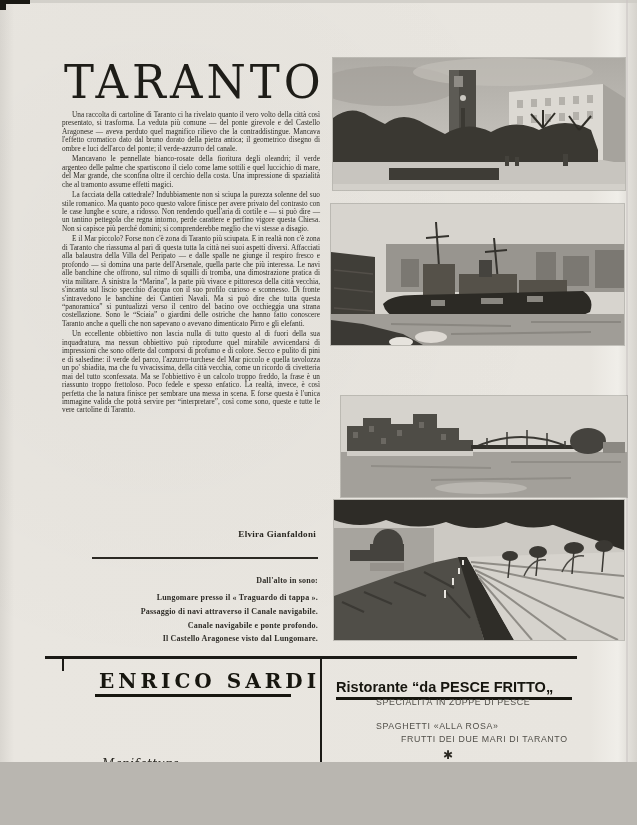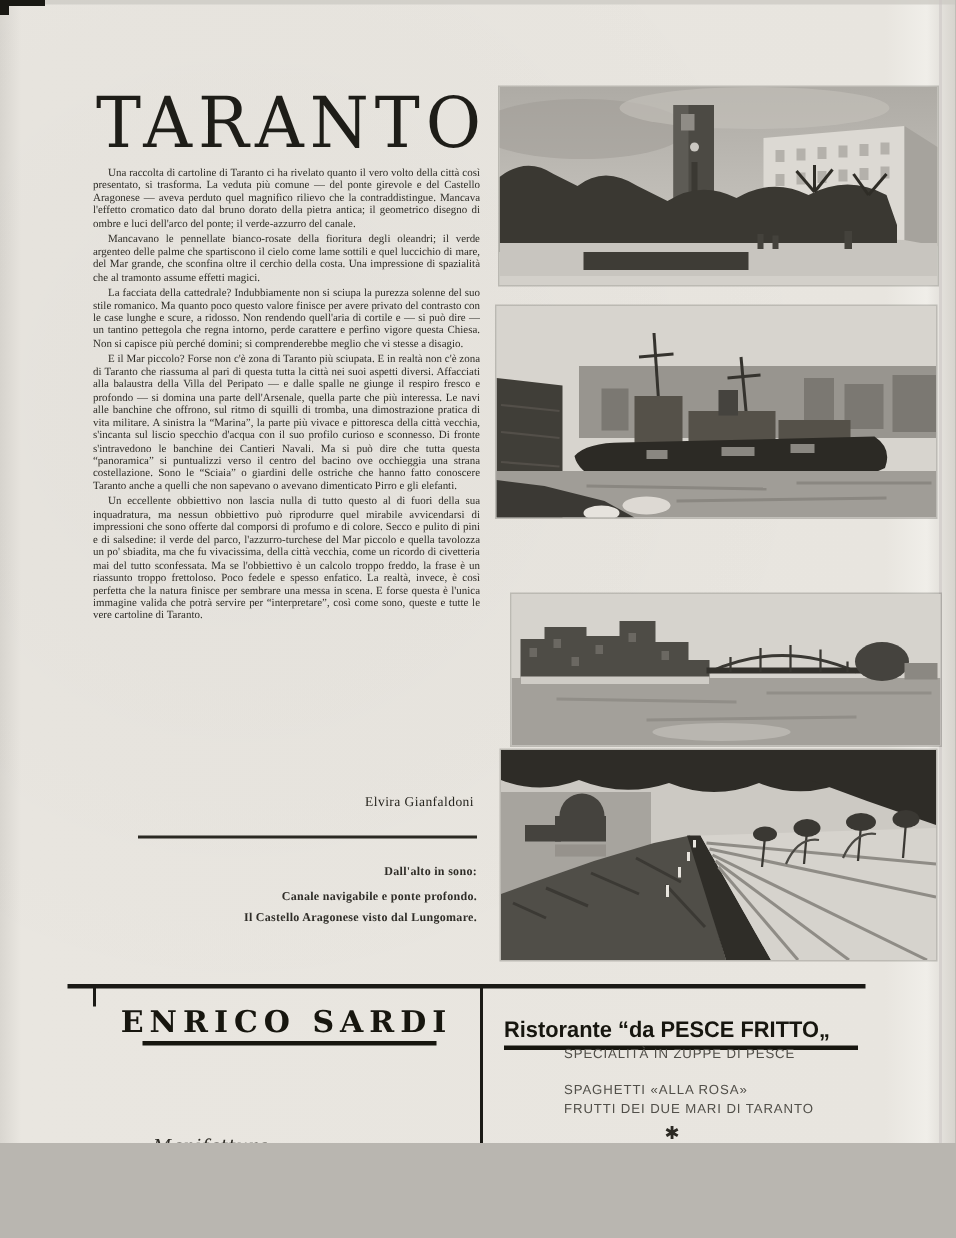--- a/index.html
+++ b/index.html
@@ -21,21 +21,21 @@
     font-family:"DejaVu Serif", serif;font-size:45px;letter-spacing:4px;
     color:#1e1d18;transform:scaleY(1.04);transform-origin:top;white-space:nowrap;
   }
   .article{
     position:absolute;left:62px;top:111px;width:258px;
     font-size:7.3px;line-height:8.45px;text-align:justify;color:#2e2c26;
   }
   .article p{margin:0 0 2px 0;text-indent:10px;}
   .signature{
     position:absolute;left:62px;top:529px;width:254px;text-align:right;
-    font-weight:normal;font-size:9px;letter-spacing:.3px;color:#27251f;
+    font-weight:bold;font-size:9px;letter-spacing:.3px;color:#27251f;
   }
   .rule{position:absolute;left:92px;top:557px;width:226px;height:2px;background:#2b2923;}
 
   .captions{
     position:absolute;left:60px;top:576px;width:258px;text-align:right;
     font-weight:bold;font-size:8px;color:#2f2d28;
   }
   .captions .cap-head{margin-bottom:6px;letter-spacing:.2px;}
   .captions .cap-item{line-height:13.8px;letter-spacing:.2px;}
 
@@ -44,21 +44,21 @@
   #photo1{left:333px;top:58px;width:292px;height:132px;}
   #photo2{left:331px;top:204px;width:293px;height:141px;}
   #photo3{left:341px;top:396px;width:286px;height:101px;}
   #photo4{left:334px;top:500px;width:290px;height:140px;}
 
   .ads-rule{position:absolute;left:45px;top:656px;width:532px;height:3px;background:#1b1a16;}
   .ads-divider{position:absolute;left:320px;top:656px;width:2px;height:133px;background:#1b1a16;}
   .ads-left-tick{position:absolute;left:62px;top:656px;width:2px;height:15px;background:#1b1a16;}
 
   .adl-name{
-    position:absolute;left:62px;top:669px;width:258px;text-align:center;
+    position:absolute;left:62px;top:669px;width:258px;text-align:right;
     font-family:"DejaVu Serif", serif;font-weight:bold;font-size:20px;letter-spacing:4px;
     color:#17160f;white-space:nowrap;
   }
   .adl-underline{position:absolute;left:95px;top:694px;width:196px;height:3px;background:#17160f;}
   .adl-script{
     position:absolute;font-family:"DejaVu Serif", serif;font-style:italic;
     font-size:12px;color:#2d2b25;letter-spacing:.4px;white-space:nowrap;margin-top:48px;
   }
   #adl-s1{left:102px;top:709px;}
   #adl-s2{left:126px;top:723px;}
@@ -72,21 +72,21 @@
     font-family:"Liberation Sans", sans-serif;font-weight:bold;font-size:15px;
     color:#17160f;white-space:nowrap;transform:scaleX(.97);transform-origin:left;
   }
   .adr-underline{position:absolute;left:336px;top:697px;width:236px;height:2.5px;background:#17160f;}
   .adr-line{
     position:absolute;left:376px;font-family:"Liberation Sans", sans-serif;
     font-size:8.8px;letter-spacing:.6px;color:#514f49;white-space:nowrap;
   }
   #adr-l1{top:697px;}
   #adr-l2{top:721px;}
-  #adr-l3{top:734px;}
+  #adr-l3{top:734px;margin-left:25px;}
   .adr-star{position:absolute;left:443px;top:748px;font-size:12px;color:#2b2923;}
   .adr-bottom{position:absolute;left:336px;top:763px;width:238px;display:flex;justify-content:space-between;align-items:baseline;}
   .adr-address{font-family:"Liberation Sans", sans-serif;font-size:8.8px;color:#6e6b65;letter-spacing:.3px;}
   .adr-city{font-family:"Liberation Sans", sans-serif;font-weight:bold;font-size:11px;letter-spacing:2.5px;color:#17160f;}
 
   .moto{position:absolute;left:540px;top:796px;width:62px;height:29px;}
 </style>
 </head>
 <body>
 
@@ -105,20 +105,22 @@
     <p>Mancavano le pennellate bianco-rosate della fioritura degli oleandri; il verde argenteo delle palme che spartiscono il cielo come lame sottili e quel luccichio di mare, del Mar grande, che sconfina oltre il cerchio della costa. Una impressione di spazialità che al tramonto assume effetti magici.</p>
     <p>La facciata della cattedrale? Indubbiamente non si sciupa la purezza solenne del suo stile romanico. Ma quanto poco questo valore finisce per avere privato del contrasto con le case lunghe e scure, a ridosso. Non rendendo quell'aria di cortile e — si può dire — un tantino pettegola che regna intorno, perde carattere e perfino vigore questa Chiesa. Non si capisce più perché domini; si comprenderebbe meglio che vi stesse a disagio.</p>
     <p>E il Mar piccolo? Forse non c'è zona di Taranto più sciupata. E in realtà non c'è zona di Taranto che riassuma al pari di questa tutta la città nei suoi aspetti diversi. Affacciati alla balaustra della Villa del Peripato — e dalle spalle ne giunge il respiro fresco e profondo — si domina una parte dell'Arsenale, quella parte che più interessa. Le navi alle banchine che offrono, sul ritmo di squilli di tromba, una dimostrazione pratica di vita militare. A sinistra la “Marina”, la parte più vivace e pittoresca della città vecchia, s'incanta sul liscio specchio d'acqua con il suo profilo curioso e sconnesso. Di fronte s'intravedono le banchine dei Cantieri Navali. Ma si può dire che tutta questa “panoramica” si puntualizzi verso il centro del bacino ove occhieggia una strana costellazione. Sono le “Sciaia” o giardini delle ostriche che hanno fatto conoscere Taranto anche a quelli che non sapevano o avevano dimenticato Pirro e gli elefanti.</p>
     <p>Un eccellente obbiettivo non lascia nulla di tutto questo al di fuori della sua inquadratura, ma nessun obbiettivo può riprodurre quel mirabile avvicendarsi di impressioni che sono offerte dal comporsi di profumo e di colore. Secco e pulito di pini e di salsedine: il verde del parco, l'azzurro-turchese del Mar piccolo e quella tavolozza un po' sbiadita, ma che fu vivacissima, della città vecchia, come un ricordo di civetteria mai del tutto sconfessata. Ma se l'obbiettivo è un calcolo troppo freddo, la frase è un riassunto troppo frettoloso. Poco fedele e spesso enfatico. La realtà, invece, è così perfetta che la natura finisce per sembrare una messa in scena. E forse questa è l'unica immagine valida che potrà servire per “interpretare”, così come sono, queste e tutte le vere cartoline di Taranto.</p>
   </div>
   <div class="signature">Elvira Gianfaldoni</div>
   <div class="rule"></div>
 
   <div class="captions">
     <div class="cap-head">Dall'alto in sono:</div>
+    <div class="cap-item">Lungomare presso il « Traguardo di tappa ».</div>
+    <div class="cap-item">Passaggio di navi attraverso il Canale navigabile.</div>
     <div class="cap-item">Canale navigabile e ponte profondo.</div>
     <div class="cap-item">Il Castello Aragonese visto dal Lungomare.</div>
   </div>
 
   <div class="photo" id="photo1">
     <svg viewBox="0 0 292 132" preserveAspectRatio="none">
       <defs>
         <linearGradient id="p1sky" x1="0" y1="0" x2="0" y2="1">
           <stop offset="0" stop-color="#aeaba5"></stop>
             <stop offset="1" stop-color="#cfccc6"></stop>

